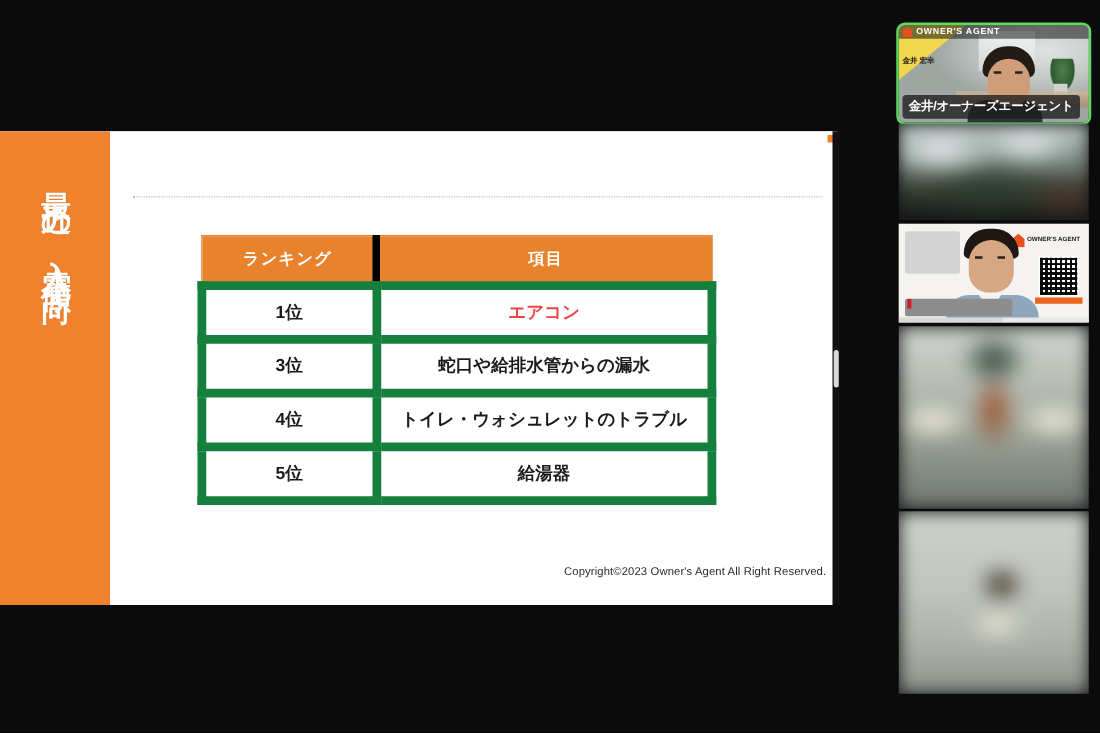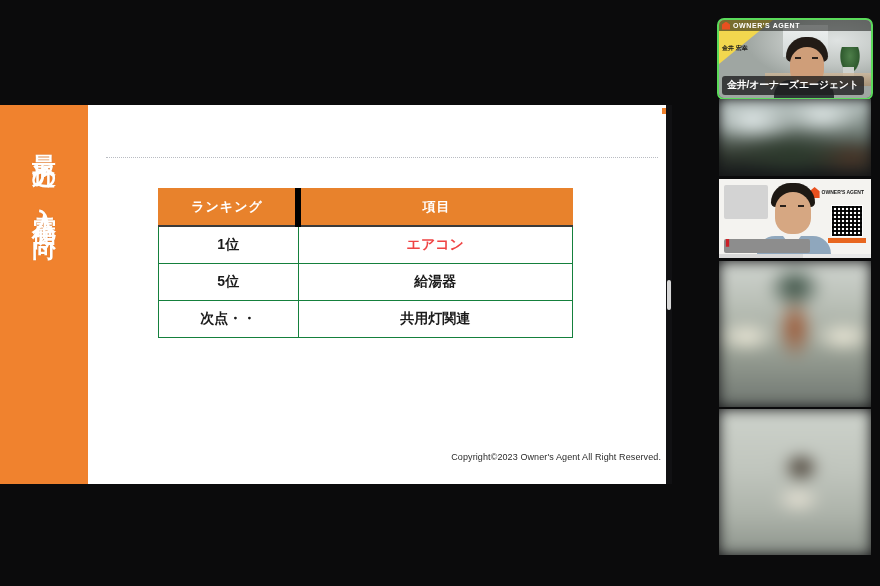--- a/index.html
+++ b/index.html
@@ -121,21 +121,21 @@
     border-bottom: 2px solid #3a3a3a;
     letter-spacing: 1px;
   }
   #rank-table th.col-rank { width: 134px; border-right: 6px solid #000000; }
   #rank-table td {
     height: 34px;
     font-size: 14px;
     font-weight: 700;
     color: #1b1b1b;
     text-align: center;
-    border: 1px solid #15803d;
+    border: 7px solid #15803d;
     background: #ffffff;
     white-space: nowrap;
     margin-left: 14px;
   }
   #rank-table td.cell-rank { width: 134px; }
   #rank-table td.highlight { color: #ef4444; }
 
   
   #slide-footnote {
     position: absolute;
@@ -402,26 +402,30 @@
               <th class="col-rank">ランキング</th>
               <th>項目</th>
             </tr>
           </thead>
           <tbody>
             <tr>
               <td class="cell-rank">1位</td>
               <td class="highlight">エアコン</td>
             </tr>
             <tr>
+              <td class="cell-rank">3位</td>
+              <td>蛇口や給排水管からの漏水</td>
+            </tr>
+            <tr>
+              <td class="cell-rank">4位</td>
+              <td>トイレ・ウォシュレットのトラブル</td>
+            </tr>
+            <tr>
               <td class="cell-rank">5位</td>
               <td>給湯器</td>
-            </tr>
-            <tr>
-              <td class="cell-rank">次点・・</td>
-              <td>共用灯関連</td>
             </tr>
           </tbody>
         </table>
 
 
         <div id="slide-copyright">Copyright©2023 Owner's Agent All Right Reserved.</div>
 
       </div>
     </div>
 

